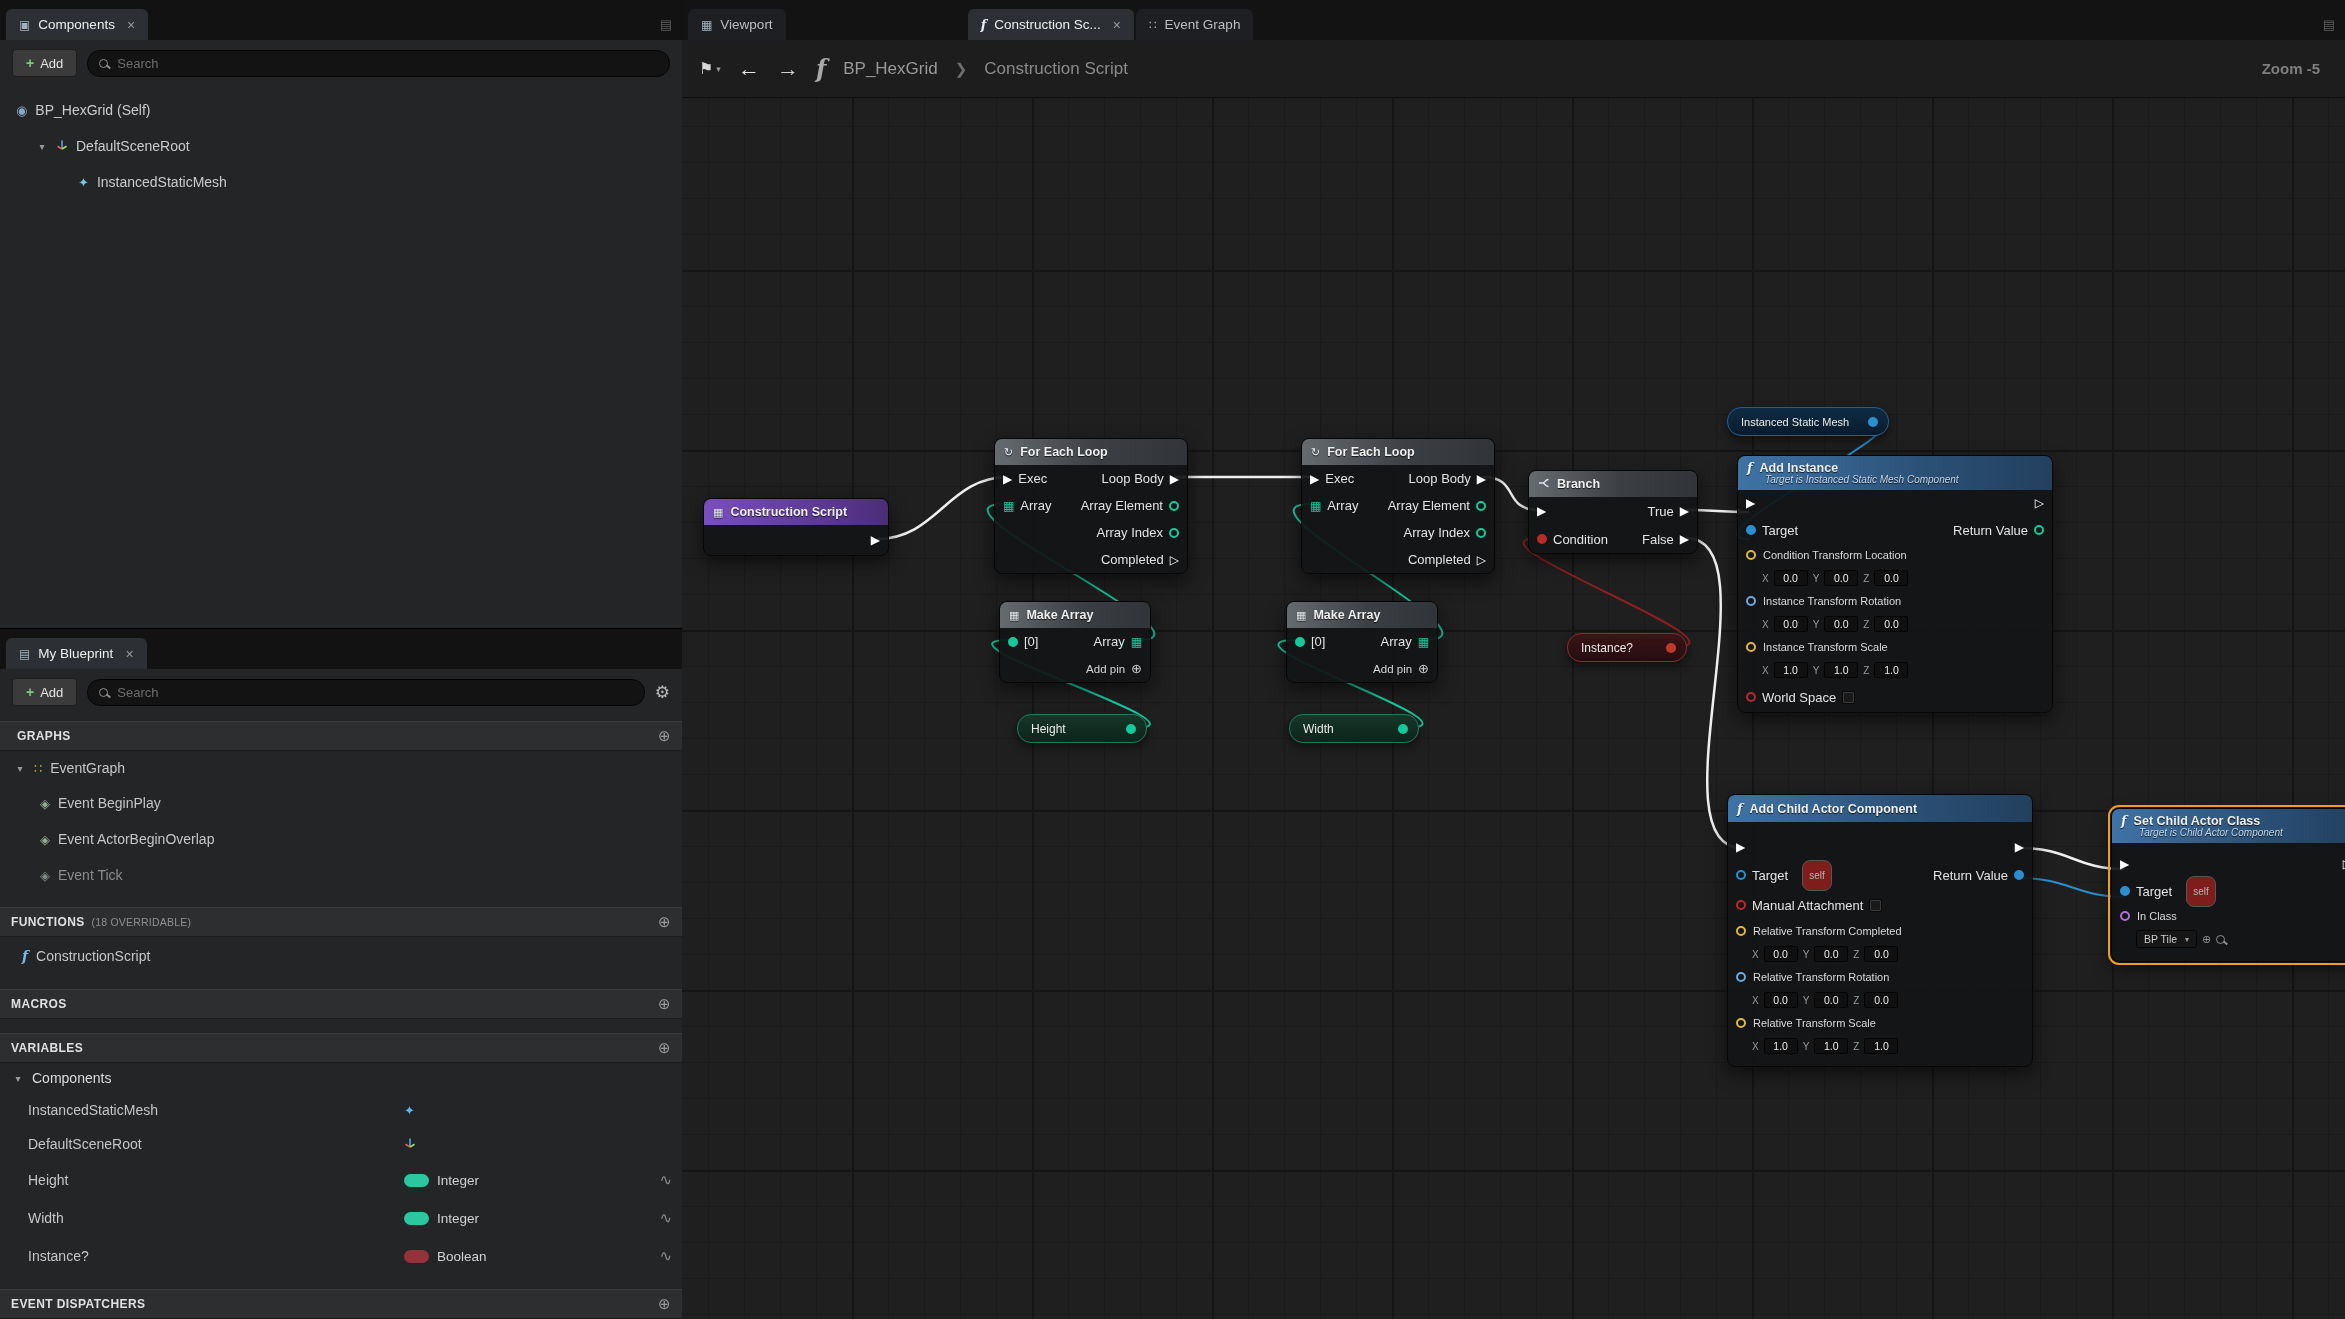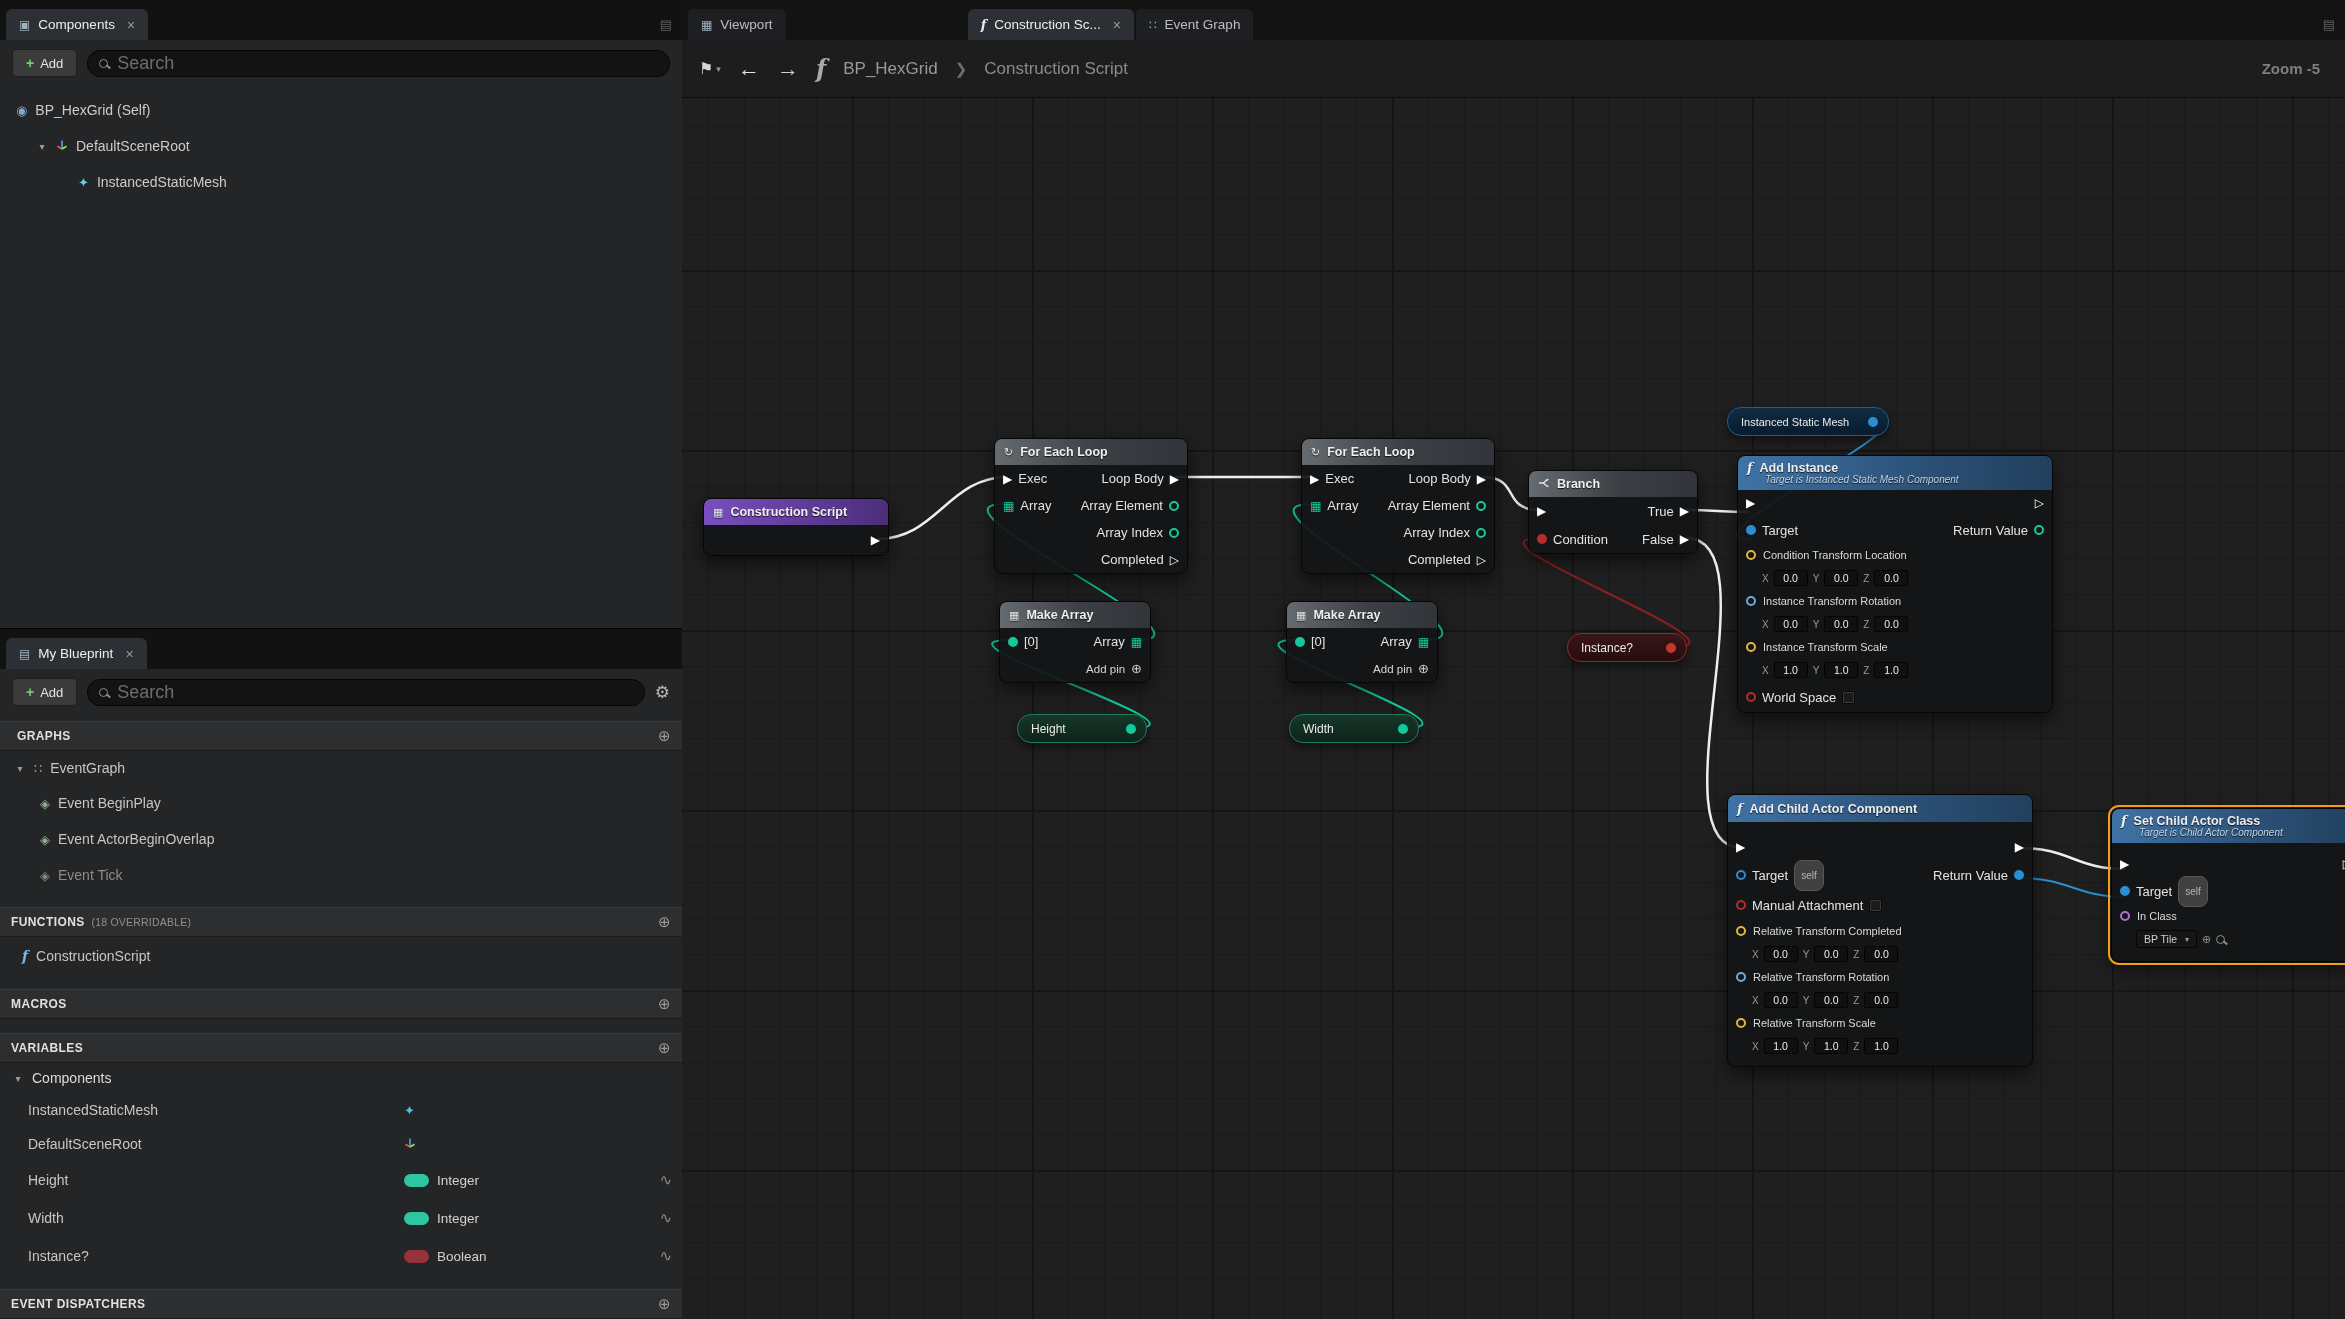--- a/index.html
+++ b/index.html
@@ -19,21 +19,21 @@
   .tab.active{background:#2c3034;color:#ededed;}
   .tab .close{color:#9a9a9a;font-size:14px;margin-left:4px;}
   .tico{font-size:12px;color:#9fb0bd;}
   .tstrip .endico{margin-left:auto;margin-right:10px;margin-bottom:8px;color:#5d5f62;font-size:13px;}
 
   .toolrow{display:flex;align-items:center;gap:10px;height:46px;padding:0 12px;}
   .addbtn{display:inline-flex;align-items:center;gap:6px;background:#3b3b3b;border:1px solid #1d1d1d;border-radius:4px;
           height:28px;padding:0 13px;color:#e4e4e4;font-size:13px;}
   .addbtn .plus{color:#74cf74;font-weight:bold;font-size:14px;}
   .search{flex:1;display:flex;align-items:center;gap:9px;background:#131313;border:1px solid #050505;border-radius:13px;height:27px;padding:0 11px;}
-  .search input{flex:1;background:none;border:none;outline:none;color:#3b82f6;font-size:18px;font-family:inherit;}
+  .search input{flex:1;background:none;border:none;outline:none;color:#3b82f6;font-size:13px;font-family:inherit;}
   .search input::placeholder{color:#6d6d6d;}
   .magico{position:relative;width:9px;height:9px;border:1.6px solid #8d8d8d;border-radius:50%;flex:0 0 auto;}
   .magico::after{content:"";position:absolute;width:5px;height:1.6px;background:#8d8d8d;right:-4px;bottom:-1px;transform:rotate(40deg);}
   .gearico{color:#b9b9b9;font-size:17px;}
 
   .tree-row{display:flex;align-items:center;gap:8px;height:36px;font-size:14px;color:#cbcbcb;}
   .caret{color:#9a9a9a;font-size:10px;width:12px;text-align:center;}
   .ticon{font-size:13px;}
 
   .sec{display:flex;align-items:center;height:30px;background:#2d2e30;border-top:1px solid #3a3b3d;border-bottom:1px solid #1c1c1c;
@@ -100,22 +100,22 @@
   .addpin{display:flex;align-items:center;gap:6px;color:#d6d6d6;font-size:11.5px;}
   .addpin .oplus{margin-left:0;font-size:13px;color:#cfcfcf;}
 
   .slab{display:flex;align-items:center;gap:7px;height:22px;padding:0 8px;}
   .slab .plabel{font-size:11px;color:#dadada;}
   .vrow{display:flex;align-items:center;gap:5px;height:24px;padding-left:24px;}
   .ax{font-size:10px;color:#9a9a9a;}
   .vf{min-width:34px;height:16px;background:#101010;border:1px solid #040404;border-radius:2px;color:#ececec;
       font-size:10.5px;display:inline-flex;align-items:center;justify-content:center;padding:0 4px;}
   .chk{width:13px;height:13px;background:#1a1a1a;border:1px solid #090909;box-shadow:inset 0 0 0 1px #3a3a3a;border-radius:2px;}
-  .chip{background:#404040;border:1px solid #565656;border-radius:8px;color:#b4b4b4;font-size:10px;height:31px;
-        display:inline-flex;align-items:center;padding:0 6px;}
+  .chip{background:#7f1d1d;border:1px solid #565656;border-radius:8px;color:#b4b4b4;font-size:10px;height:31px;
+        display:inline-flex;align-items:center;padding:0 6px;margin-left:8px;}
   .dd{display:inline-flex;align-items:center;gap:8px;background:#161616;border:1px solid #050505;border-radius:3px;
       height:18px;padding:0 7px;color:#cfcfcf;font-size:10.5px;}
   .dd .dcaret{font-size:8px;color:#9a9a9a;}
   .miniico{color:#8f8f8f;font-size:11px;}
 
   .pillnode{position:absolute;height:29px;border-radius:14px;display:flex;align-items:center;gap:8px;
             padding:0 10px 0 13px;font-size:12px;color:#ecebe9;border:1px solid;box-shadow:0 4px 10px rgba(0,0,0,.5);}
   .pill-green{background:linear-gradient(#173629,#0d241c);border-color:#1f7a5c;}
   .pill-red{background:linear-gradient(#3a1517,#250d0f);border-color:#8a2a2e;}
   .pill-blue{background:linear-gradient(#0f2c44,#091b2d);border-color:#1f5f93;}

